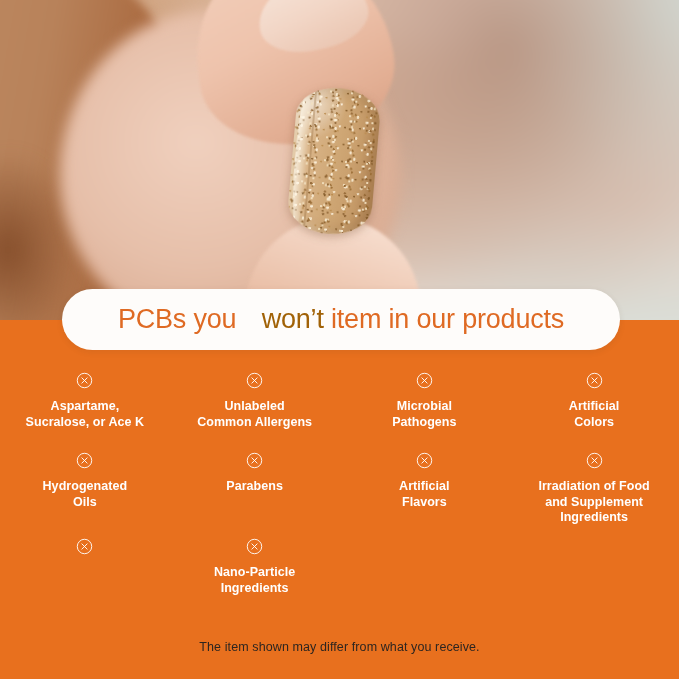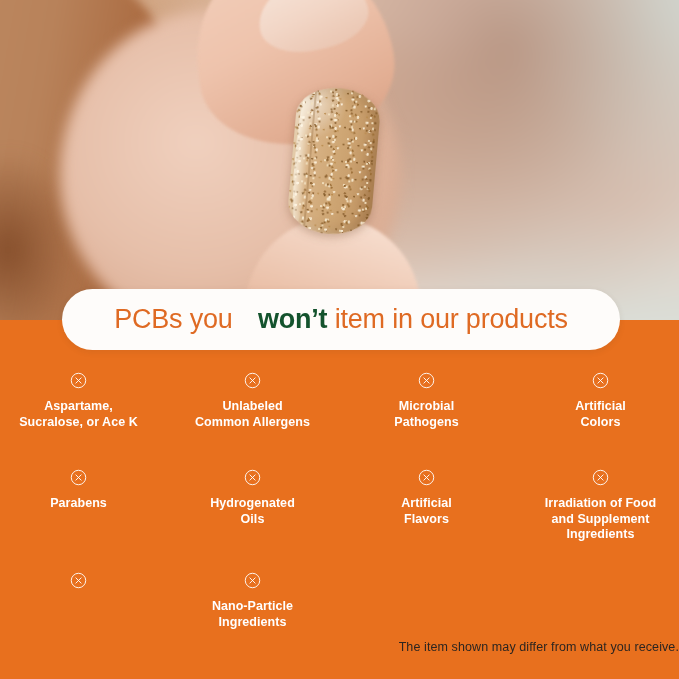--- a/index.html
+++ b/index.html
@@ -184,22 +184,22 @@
     z-index: 5;
   }
   .headline {
     font-size: 27px;
     letter-spacing: -0.2px;
     color: #DF6A23;
     white-space: nowrap;
     font-weight: 400;
   }
   .headline .em {
-    font-weight: 700;
-    color: #14532d;
+    font-weight: 400;
+    color: #a16207;
     margin-left: 18px;
   }
 
   
   .panel {
     position: absolute;
     left: 0;
     top: 320px;
     width: 679px;
     height: 359px;
@@ -207,21 +207,20 @@
   }
 
   .grid {
     position: absolute;
     left: 0;
     top: 52px;
     width: 679px;
     display: grid;
     grid-template-columns: repeat(4, 1fr);
     row-gap: 0px;
-    gap: 17px;
   }
   .cell {
     display: flex;
     flex-direction: column;
     align-items: center;
     padding: 0 4px;
   }
   .row-h-1 { height: 80px; }
   .row-h-2 { height: 80px; }
   .row-h-3 { height: 86px; }
@@ -240,21 +239,21 @@
     font-weight: 700;
     text-align: center;
     letter-spacing: 0.05px;
   }
 
   .disclaimer {
     position: absolute;
     left: 0;
     top: 320px;
     width: 679px;
-    text-align: right;
+    text-align: center;
     font-size: 12.5px;
     color: #2C2520;
     letter-spacing: 0.1px;
   }
 </style>
 </head>
 <body>
 
 <div class="screen">
 
@@ -307,29 +306,29 @@
           <path d="M8.3 8.3 L15.7 15.7 M15.7 8.3 L8.3 15.7" stroke="#FFFFFF" stroke-width="1.3" stroke-linecap="round"></path>
         </svg>
         <div class="item-label">Artificial<br>Colors</div>
       </div>
 
       <div class="cell row-h-2">
         <svg class="x-icon" viewBox="0 0 24 24">
           <circle cx="12" cy="12" r="10.2" fill="none" stroke="#FFFFFF" stroke-width="1.3"></circle>
           <path d="M8.3 8.3 L15.7 15.7 M15.7 8.3 L8.3 15.7" stroke="#FFFFFF" stroke-width="1.3" stroke-linecap="round"></path>
         </svg>
+        <div class="item-label">Hydrogenated<br>Oils</div>
+      </div>
+
+      <div class="cell row-h-2">
+        <svg class="x-icon" viewBox="0 0 24 24">
+          <circle cx="12" cy="12" r="10.2" fill="none" stroke="#FFFFFF" stroke-width="1.3"></circle>
+          <path d="M8.3 8.3 L15.7 15.7 M15.7 8.3 L8.3 15.7" stroke="#FFFFFF" stroke-width="1.3" stroke-linecap="round"></path>
+        </svg>
         <div class="item-label">Parabens</div>
-      </div>
-
-      <div class="cell row-h-2">
-        <svg class="x-icon" viewBox="0 0 24 24">
-          <circle cx="12" cy="12" r="10.2" fill="none" stroke="#FFFFFF" stroke-width="1.3"></circle>
-          <path d="M8.3 8.3 L15.7 15.7 M15.7 8.3 L8.3 15.7" stroke="#FFFFFF" stroke-width="1.3" stroke-linecap="round"></path>
-        </svg>
-        <div class="item-label">Hydrogenated<br>Oils</div>
       </div>
 
 
       <div class="cell row-h-2">
         <svg class="x-icon" viewBox="0 0 24 24">
           <circle cx="12" cy="12" r="10.2" fill="none" stroke="#FFFFFF" stroke-width="1.3"></circle>
           <path d="M8.3 8.3 L15.7 15.7 M15.7 8.3 L8.3 15.7" stroke="#FFFFFF" stroke-width="1.3" stroke-linecap="round"></path>
         </svg>
         <div class="item-label">Artificial<br>Flavors</div>
       </div>

